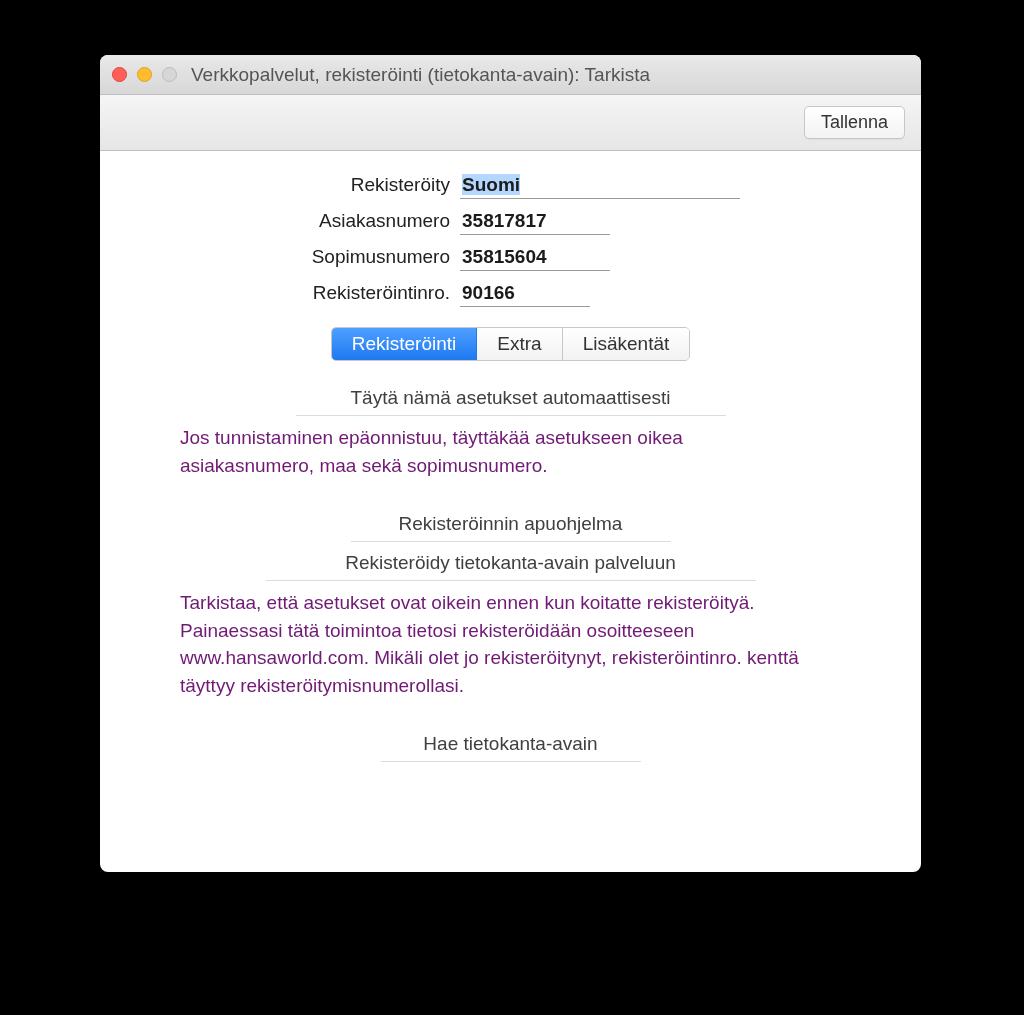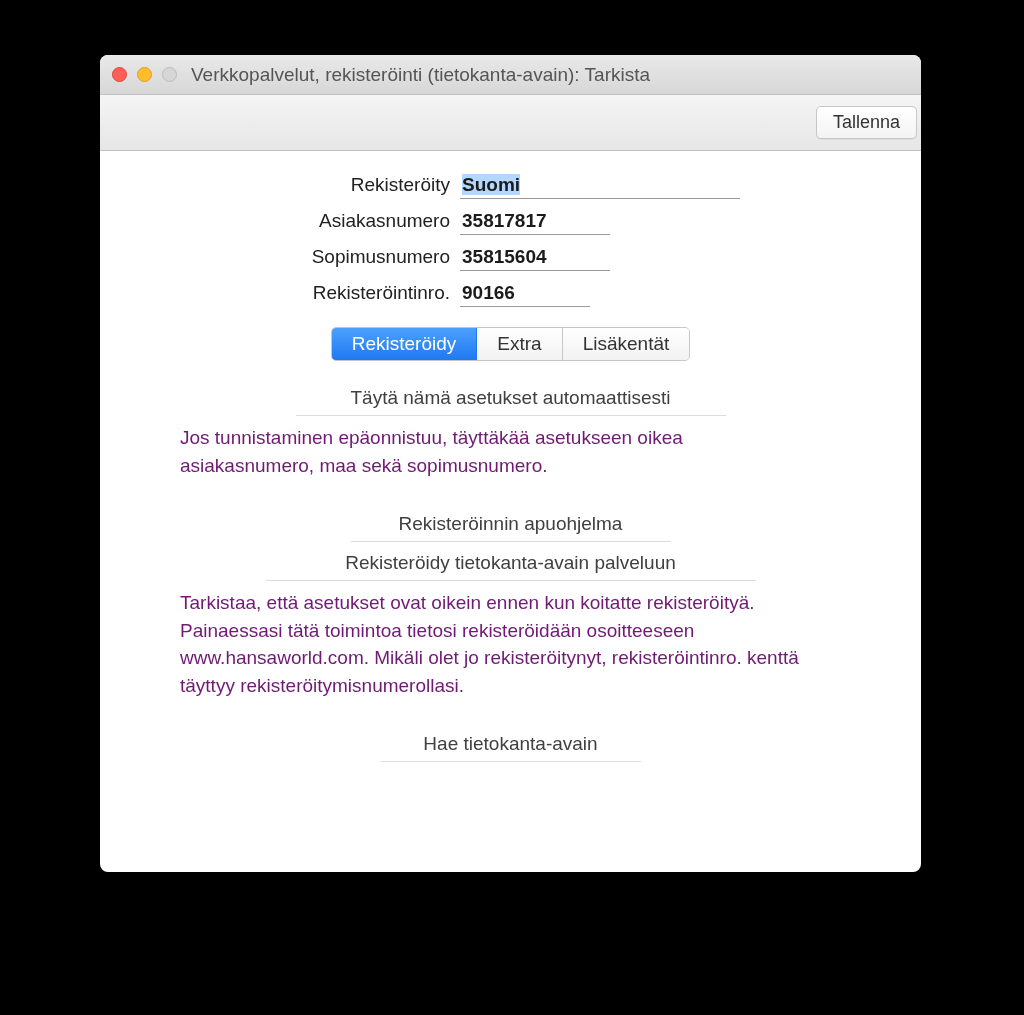--- a/index.html
+++ b/index.html
@@ -38,21 +38,21 @@
   .dot.yellow { background: #ffbd2e; border: 1px solid #dea123; }
   .dot.gray { background: #d6d6d6; border: 1px solid #bcbcbc; }
   .title { color: #555; font-size: 19px; font-weight: 400; }
   .toolbar {
     height: 56px;
     background: linear-gradient(#f5f5f5, #e6e6e6);
     border-bottom: 1px solid #bfbfbf;
     display: flex;
     align-items: center;
     justify-content: flex-end;
-    padding: 0 4px;
+    padding: 0 16px;
   }
   .mac-btn {
     background: linear-gradient(#ffffff, #f3f3f3);
     border: 1px solid #c7c7c7;
     border-radius: 5px;
     padding: 5px 16px;
     font-size: 18px;
     color: #333;
     box-shadow: 0 1px 0 rgba(0,0,0,0.05);
     cursor: default;
@@ -166,21 +166,21 @@
         <input class="form-field f-sop" value="35815604" style="">
       </div>
       <div class="form-row">
         <div class="form-label">Rekisteröintinro.</div>
         <input class="form-field f-regnro" value="90166" style="">
       </div>
     </div>
 
     <div class="tabs">
       <div class="seg">
-        <div class="seg-item active">Rekisteröidy</div>
+        <div class="seg-item active">Rekisteröinti</div>
         <div class="seg-item">Extra</div>
         <div class="seg-item">Lisäkentät</div>
       </div>
     </div>
 
     <div class="section-head w1">Täytä nämä asetukset automaattisesti</div>
     <div class="section-body">Jos tunnistaminen epäonnistuu, täyttäkää asetukseen oikea asiakasnumero, maa sekä sopimusnumero.</div>
 
     <div class="section-head w2">Rekisteröinnin apuohjelma</div>
 

